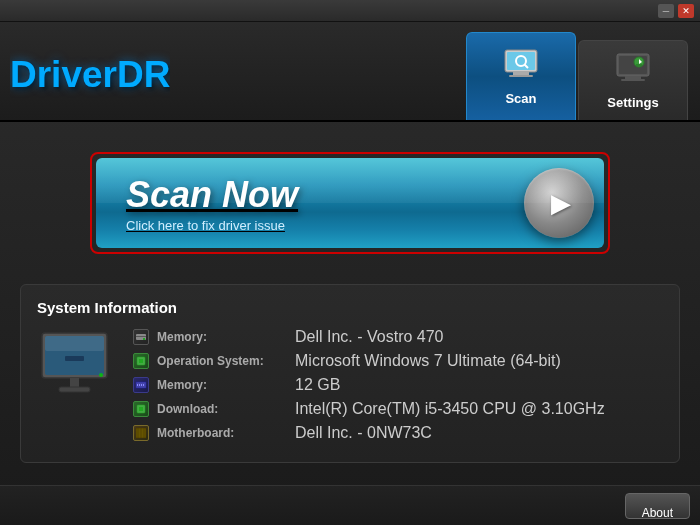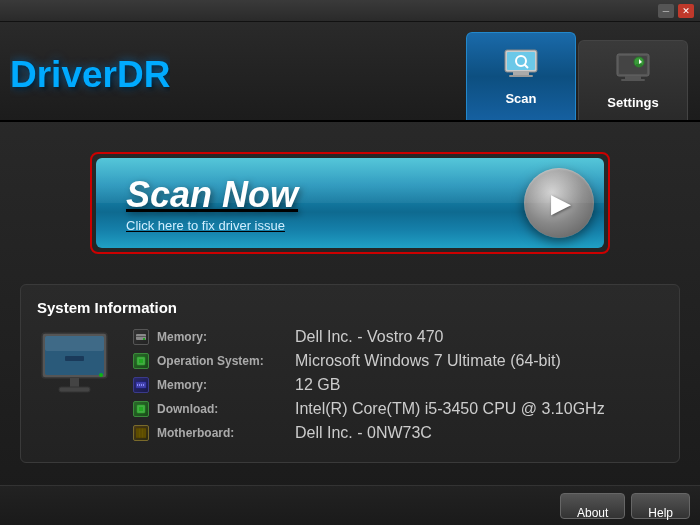--- a/index.html
+++ b/index.html
@@ -478,15 +478,14 @@
             <span class="sysinfo-label">Motherboard:</span>
             <span class="sysinfo-value">Dell Inc. - 0NW73C</span>
           </div>
         </div>
       </div>
     </div>
   </div>
 
   <div class="footer">
     <button class="footer-btn">About</button>
-    <button class="footer-btn">Help</button>
   </div>
 </div>
 
 </body></html>

